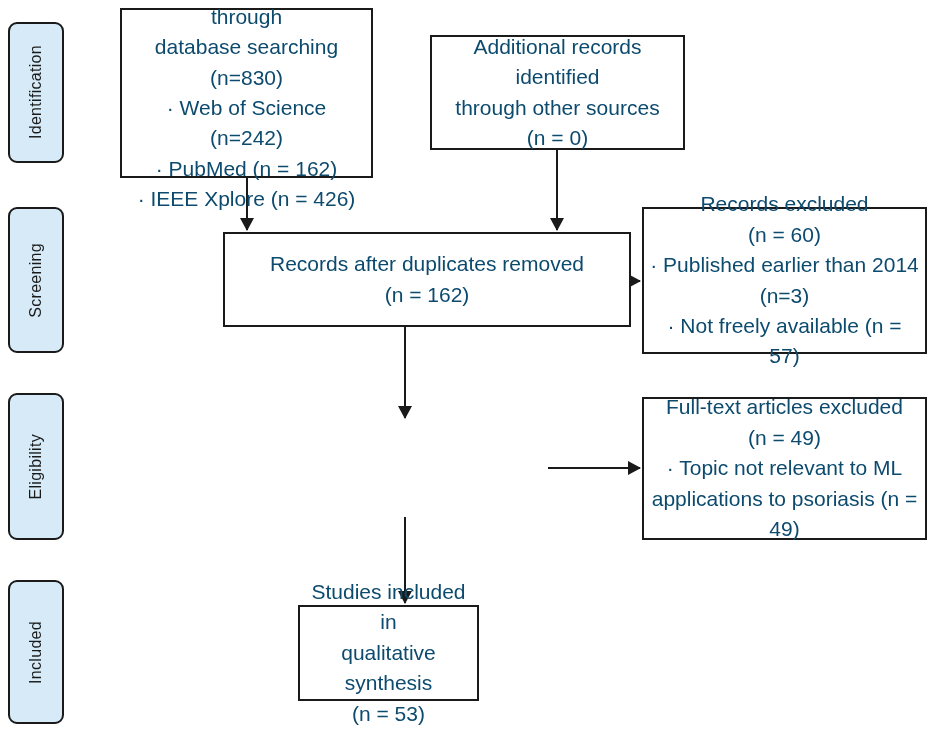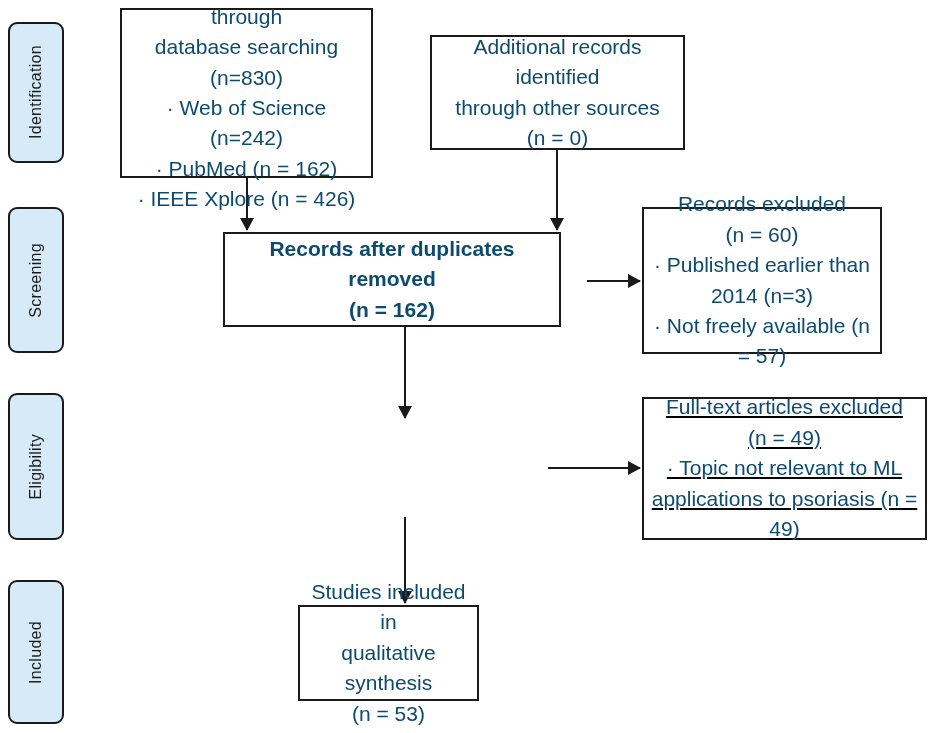--- a/index.html
+++ b/index.html
@@ -59,24 +59,24 @@
     padding: 2px 6px;
   }
   
   .stage-identification { left: 8px;  top: 22px;  width: 56px; height: 141px; }
   .stage-screening      { left: 8px;  top: 207px; width: 56px; height: 146px; }
   .stage-eligibility    { left: 8px;  top: 393px; width: 56px; height: 147px; }
   .stage-included       { left: 8px;  top: 580px; width: 56px; height: 144px; }
   
   .box-records-identified { left: 120px; top: 8px;   width: 253px; height: 170px; }
   .box-additional-records { left: 430px; top: 35px;  width: 255px; height: 115px; align-items: center; }
-  .box-after-duplicates   { left: 223px; top: 232px; width: 338px; height: 95px; font-weight: bold;  }
-  .box-records-excluded   { left: 642px; top: 207px; width: 240px; height: 147px; }
+  .box-after-duplicates   { left: 223px; top: 232px; width: 408px; height: 95px;  }
+  .box-records-excluded   { left: 642px; top: 207px; width: 285px; height: 147px; }
   .box-fulltext-assessed  { left: 262px; top: 420px; width: 286px; height: 97px;  }
-  .box-fulltext-excluded  { left: 642px; top: 397px; width: 285px; height: 143px; text-decoration: underline; }
+  .box-fulltext-excluded  { left: 642px; top: 397px; width: 285px; height: 143px; }
   .box-studies-included   { left: 298px; top: 605px; width: 181px; height: 96px;  }
 </style>
 </head>
 <body>
 
 <div class="canvas">
 
   <svg class="arrows" viewBox="0 0 935 733" xmlns="http://www.w3.org/2000/svg">
     <defs>
       <marker id="ah" markerUnits="userSpaceOnUse" markerWidth="13" markerHeight="14" refX="12" refY="7" orient="auto">

